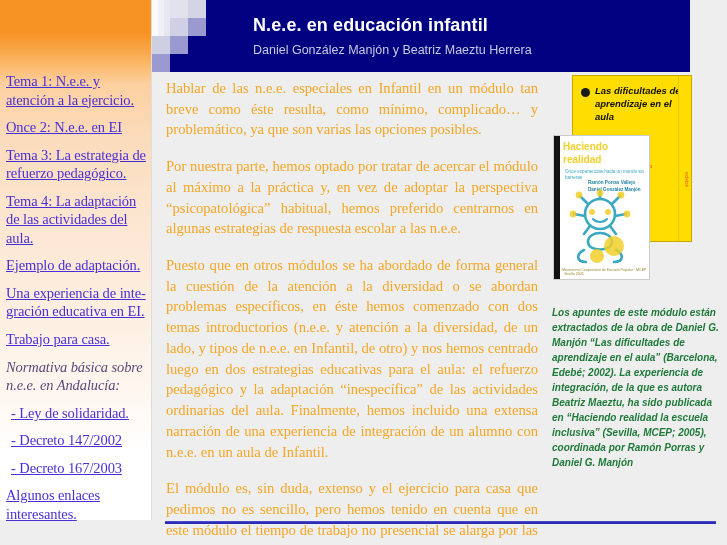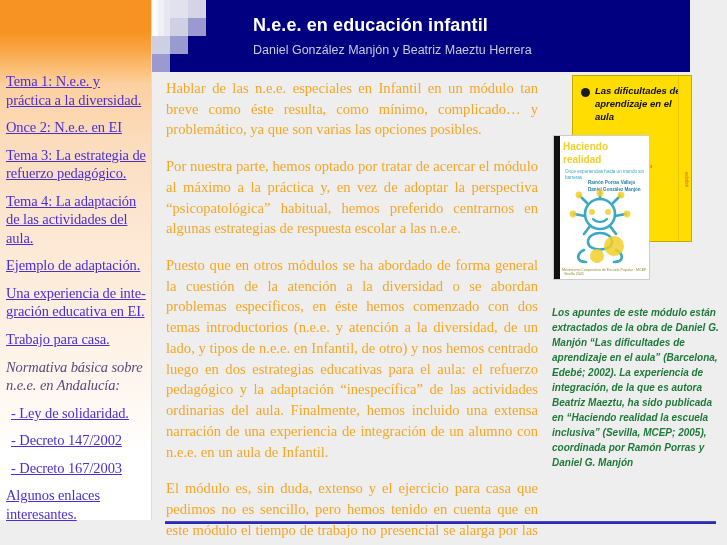--- a/index.html
+++ b/index.html
@@ -255,21 +255,21 @@
     border-top: 1px solid #4a4ad0;
   }
 </style>
 </head>
 <body>
 
 <div id="page">
 
   <div id="sidebar">
     <div id="sidebar-inner">
-        <span class="side-link">Tema 1: N.e.e. y práctica a la diversidad.</span>
+        <span class="side-link">Tema 1: N.e.e. y atención a la ejercicio.</span>
         <span class="side-link">Once 2: N.e.e. en EI</span>
         <span class="side-link">Tema 3: La estrategia de refuerzo pedagógico.</span>
         <span class="side-link">Tema 4: La adaptación de las actividades del aula.</span>
         <span class="side-link">Ejemplo de adaptación.</span>
         <span class="side-link">Una experiencia de inte-gración educativa en EI.</span>
         <span class="side-link">Trabajo para casa.</span>
         <span class="side-text">Normativa básica sobre n.e.e. en Andalucía:</span>
         <span class="side-link side-sub">- Ley de solidaridad.</span>
         <span class="side-link side-sub">- Decreto 147/2002</span>
         <span class="side-link side-sub">- Decreto 167/2003</span>

